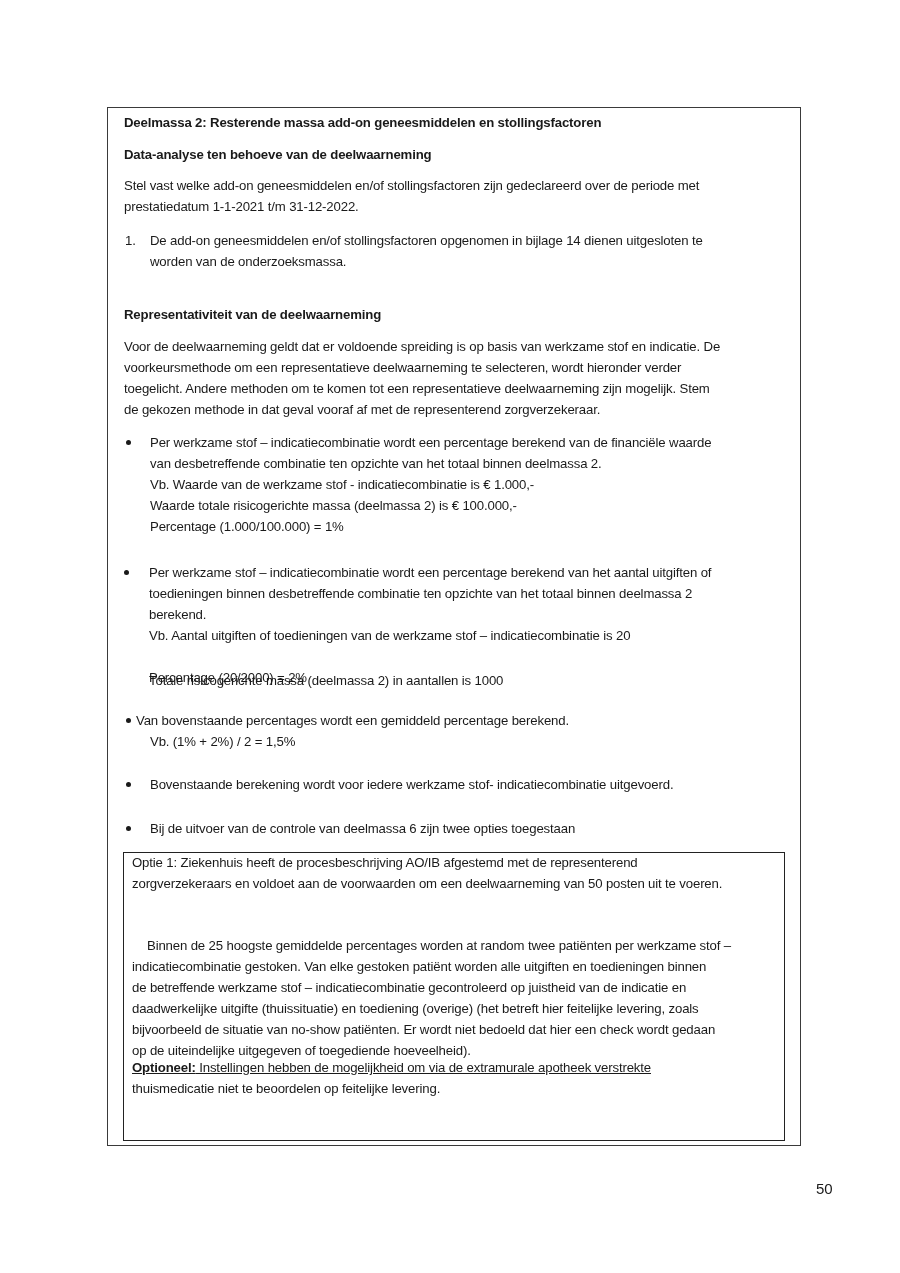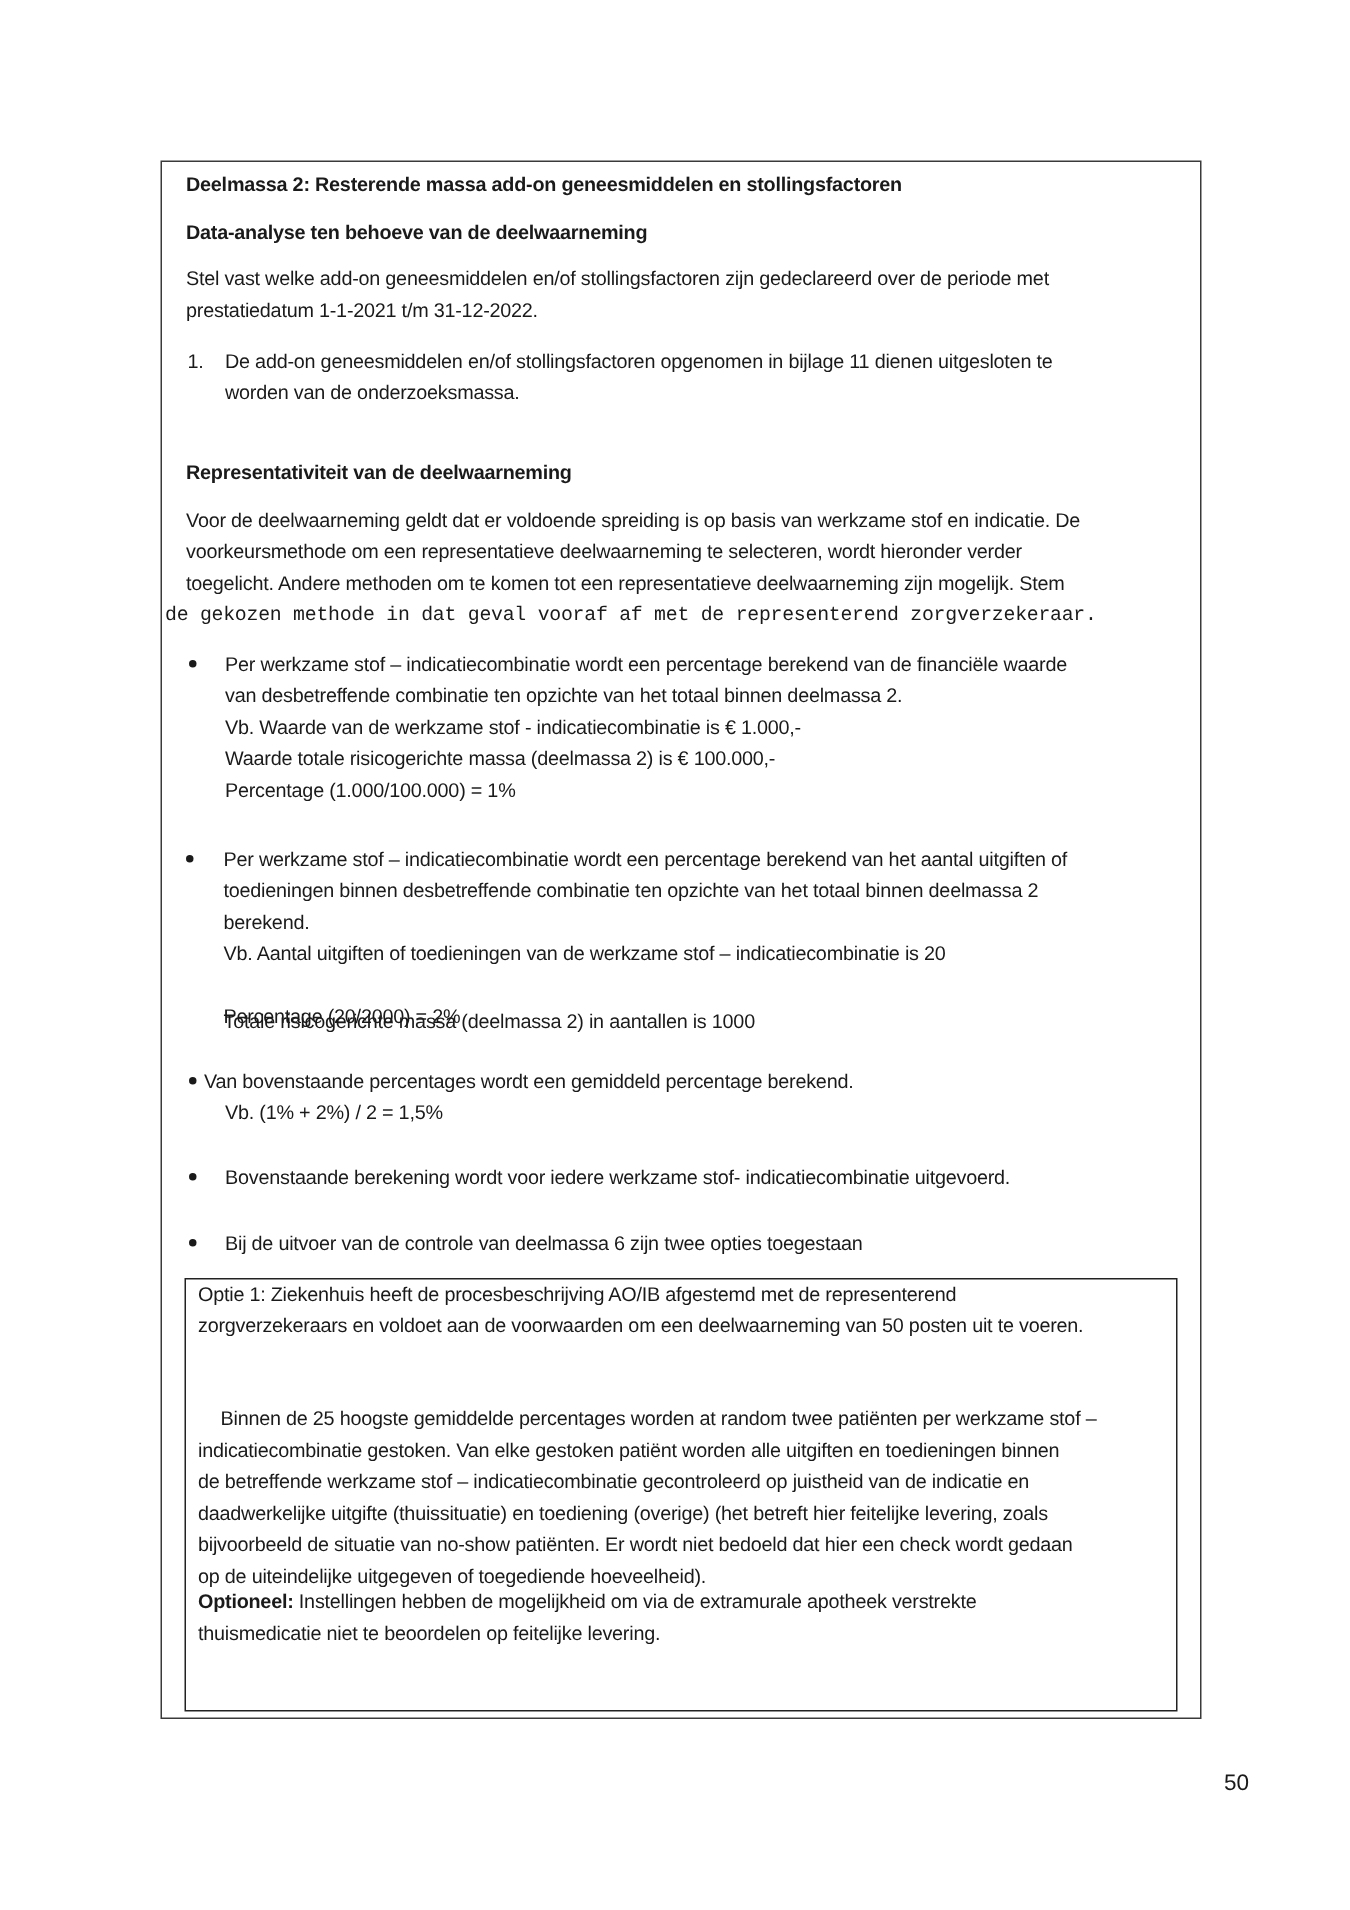--- a/index.html
+++ b/index.html
@@ -20,28 +20,28 @@
 
 <div class="outer-box"></div>
 
 <div class="t bold heading" style="left:124px;top:112px;">Deelmassa 2: Resterende massa add-on geneesmiddelen en stollingsfactoren</div>
 
 <div class="t bold heading" style="left:124px;top:144px;">Data-analyse ten behoeve van de deelwaarneming</div>
 <div class="t" style="left:124px;top:175px;">Stel vast welke add-on geneesmiddelen en/of stollingsfactoren zijn gedeclareerd over de periode met</div>
 <div class="t" style="left:124px;top:196px;">prestatiedatum 1-1-2021 t/m 31-12-2022.</div>
 
 <div class="t" style="left:125px;top:230px;">1.</div>
-<div class="t" style="left:150px;top:230px;">De add-on geneesmiddelen en/of stollingsfactoren opgenomen in bijlage 11 dienen uitgesloten te</div>
+<div class="t" style="left:150px;top:230px;">De add-on geneesmiddelen en/of stollingsfactoren opgenomen in bijlage 14 dienen uitgesloten te</div>
 <div class="t" style="left:150px;top:251px;">worden van de onderzoeksmassa.</div>
 
 <div class="t bold heading" style="left:124px;top:304px;">Representativiteit van de deelwaarneming</div>
 <div class="t" style="left:124px;top:336px;">Voor de deelwaarneming geldt dat er voldoende spreiding is op basis van werkzame stof en indicatie. De</div>
 <div class="t" style="left:124px;top:357px;">voorkeursmethode om een representatieve deelwaarneming te selecteren, wordt hieronder verder</div>
 <div class="t" style="left:124px;top:378px;">toegelicht. Andere methoden om te komen tot een representatieve deelwaarneming zijn mogelijk. Stem</div>
-<div class="t" style="left:110px;top:399px;font-family:Liberation Mono, monospace;">de gekozen methode in dat geval vooraf af met de representerend zorgverzekeraar.</div>
+<div class="t" style="left:124px;top:399px;">de gekozen methode in dat geval vooraf af met de representerend zorgverzekeraar.</div>
 
 <div class="bullet" style="left:126px;top:440px;"></div>
 <div class="t" style="left:150px;top:432px;">Per werkzame stof – indicatiecombinatie wordt een percentage berekend van de financiële waarde</div>
 <div class="t" style="left:150px;top:453px;">van desbetreffende combinatie ten opzichte van het totaal binnen deelmassa 2.</div>
 <div class="t" style="left:150px;top:474px;">Vb. Waarde van de werkzame stof - indicatiecombinatie is € 1.000,-</div>
 <div class="t" style="left:150px;top:495px;">Waarde totale risicogerichte massa (deelmassa 2) is € 100.000,-</div>
 <div class="t" style="left:150px;top:516px;">Percentage (1.000/100.000) = 1%</div>
 
 <div class="bullet" style="left:124px;top:570px;"></div>
 <div class="t" style="left:149px;top:562px;">Per werkzame stof – indicatiecombinatie wordt een percentage berekend van het aantal uitgiften of</div>
@@ -65,16 +65,16 @@
 <div class="t" style="left:132px;top:852px;">Optie 1: Ziekenhuis heeft de procesbeschrijving AO/IB afgestemd met de representerend</div>
 <div class="t" style="left:132px;top:873px;">zorgverzekeraars en voldoet aan de voorwaarden om een deelwaarneming van 50 posten uit te voeren.</div>
 
 <div class="t" style="left:132px;top:935px;margin-left:15px;">Binnen de 25 hoogste gemiddelde percentages worden at random twee patiënten per werkzame stof –</div>
 <div class="t" style="left:132px;top:956px;">indicatiecombinatie gestoken. Van elke gestoken patiënt worden alle uitgiften en toedieningen binnen</div>
 <div class="t" style="left:132px;top:977px;text-align:right;">de betreffende werkzame stof – indicatiecombinatie gecontroleerd op juistheid van de indicatie en</div>
 <div class="t" style="left:132px;top:998px;">daadwerkelijke uitgifte (thuissituatie) en toediening (overige) (het betreft hier feitelijke levering, zoals</div>
 <div class="t" style="left:132px;top:1019px;">bijvoorbeeld de situatie van no-show patiënten. Er wordt niet bedoeld dat hier een check wordt gedaan</div>
 <div class="t" style="left:132px;top:1040px;">op de uiteindelijke uitgegeven of toegediende hoeveelheid).</div>
 
-<div class="t" style="left:132px;top:1057px;"><span class="bold">Optioneel:</span><span> Instellingen hebben de mogelijkheid om via de extramurale apotheek verstrekte</span></div>
+<div class="t" style="left:132px;top:1057px;text-decoration:underline;"><span class="bold">Optioneel:</span><span> Instellingen hebben de mogelijkheid om via de extramurale apotheek verstrekte</span></div>
 <div class="t" style="left:132px;top:1078px;">thuismedicatie niet te beoordelen op feitelijke levering.</div>
 
 <div class="page-number">50</div>
 
 </body></html>

